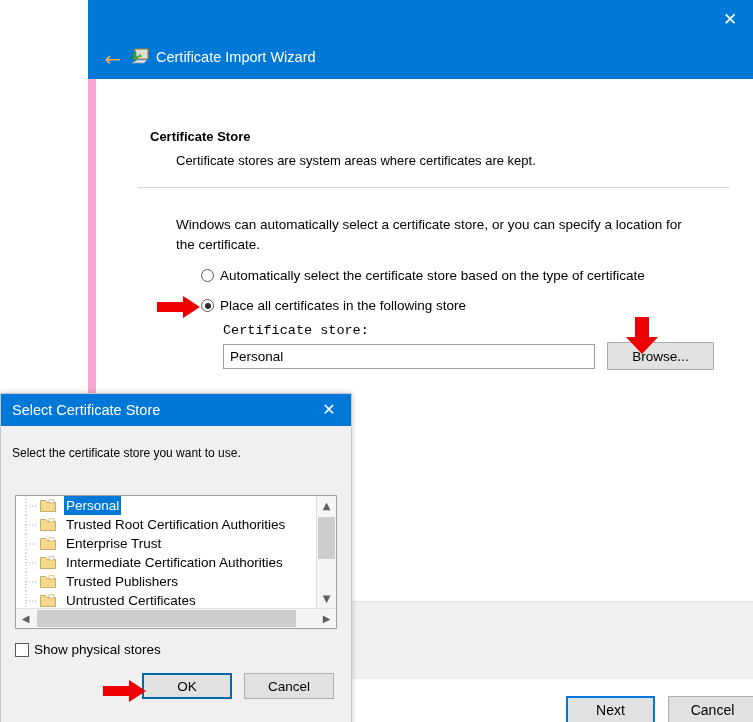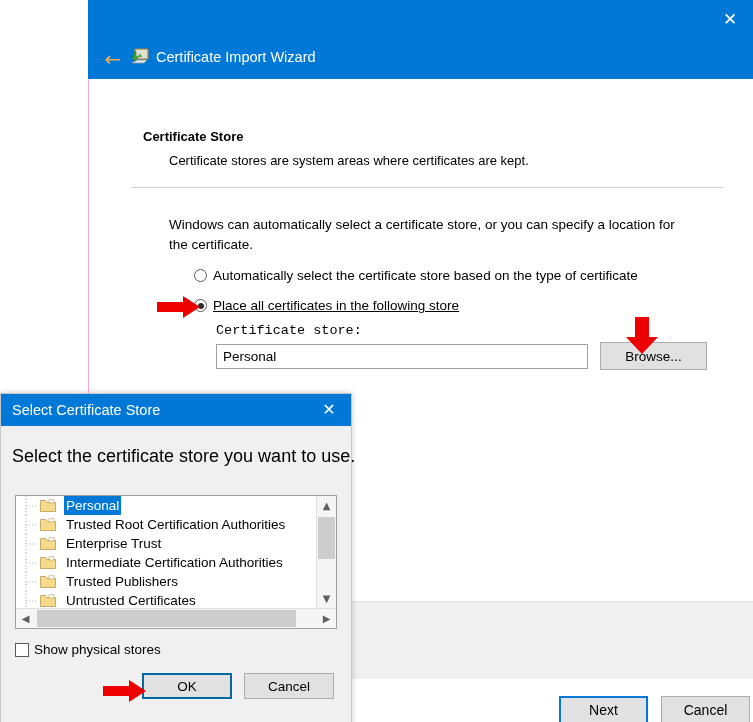--- a/index.html
+++ b/index.html
@@ -75,21 +75,21 @@
     white-space: nowrap;
   }
 
   
   #wizard-client {
     position: absolute;
     left: 0px; top: 79px;
     width: 665px;
     height: 643px;
     background: #ffffff;
-    border-left: 1px solid #f9a8d4;
+    border-left: 8px solid #f9a8d4;
     box-sizing: border-box;
   }
 
   #page-heading {
     position: absolute;
     left: 54px; top: 50px;
     font-size: 13px;
     font-weight: bold;
     color: #000000;
     white-space: nowrap;
@@ -119,21 +119,21 @@
   }
 
   .radio-row {
     position: absolute;
     font-size: 13.5px;
     color: #000000;
     white-space: nowrap;
     line-height: 17px;
   }
   #radio-auto { left: 105px; top: 188px; }
-  #radio-place { left: 105px; top: 218px; text-decoration: underline; }
+  #radio-place { left: 105px; top: 218px; }
 
   .radio-mark {
     display: inline-block;
     width: 13px; height: 13px;
     border: 1px solid #5a5a5a;
     border-radius: 50%;
     background: #ffffff;
     vertical-align: -2px;
     margin-right: 6px;
     position: relative;
@@ -247,21 +247,21 @@
     color: #ffffff;
     font-size: 16px;
     line-height: 32px;
     text-align: center;
     cursor: default;
     font-family: "DejaVu Sans", sans-serif;
   }
   #dialog-prompt {
     position: absolute;
     left: 11px; top: 52px;
-    font-size: 18px;
+    font-size: 12px;
     color: #000000;
     white-space: nowrap;
   }
 
   
   #store-tree-wrap {
     position: absolute;
     left: 14px; top: 101px;
     width: 322px;
     height: 134px;

